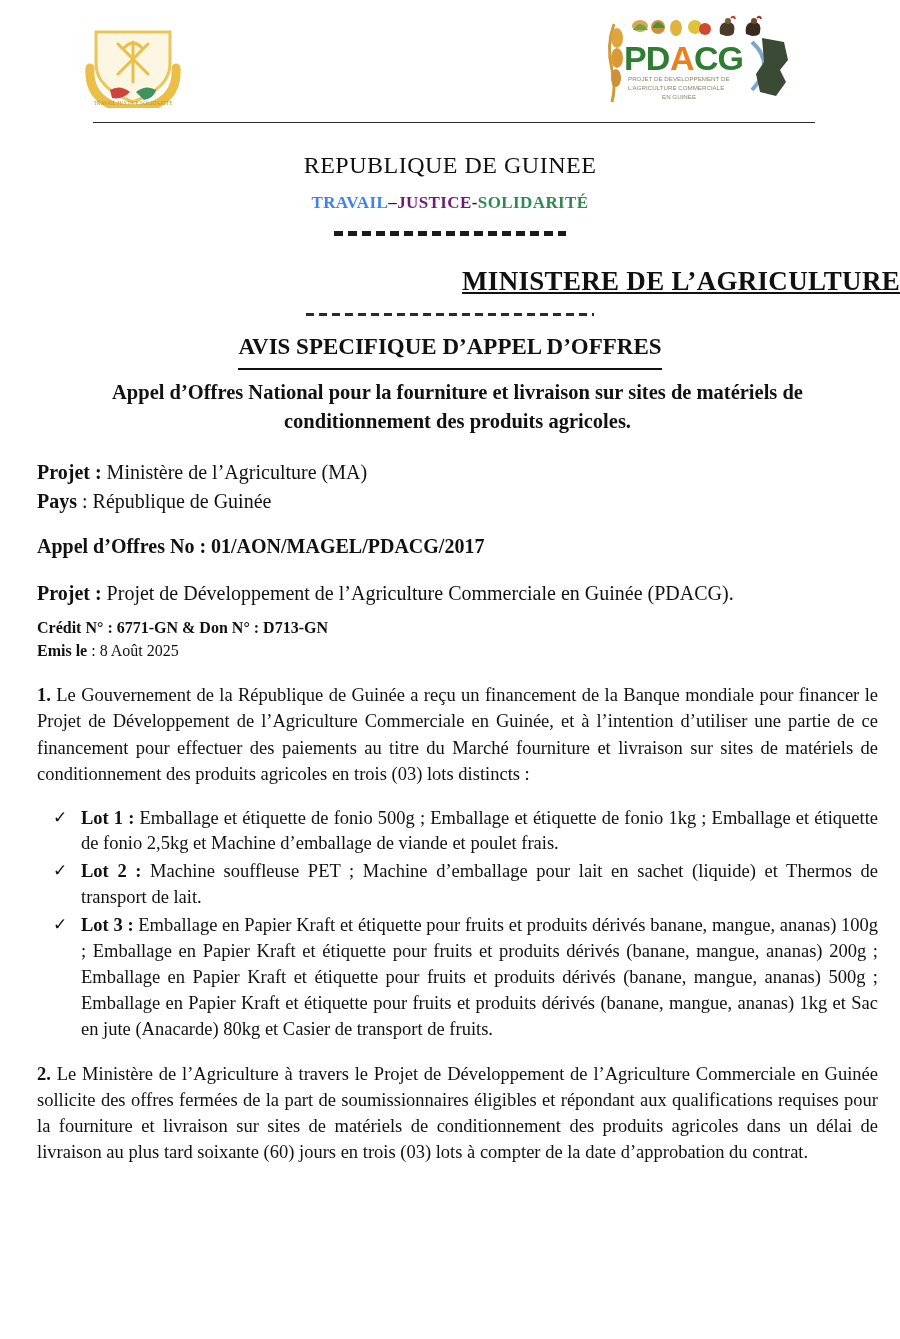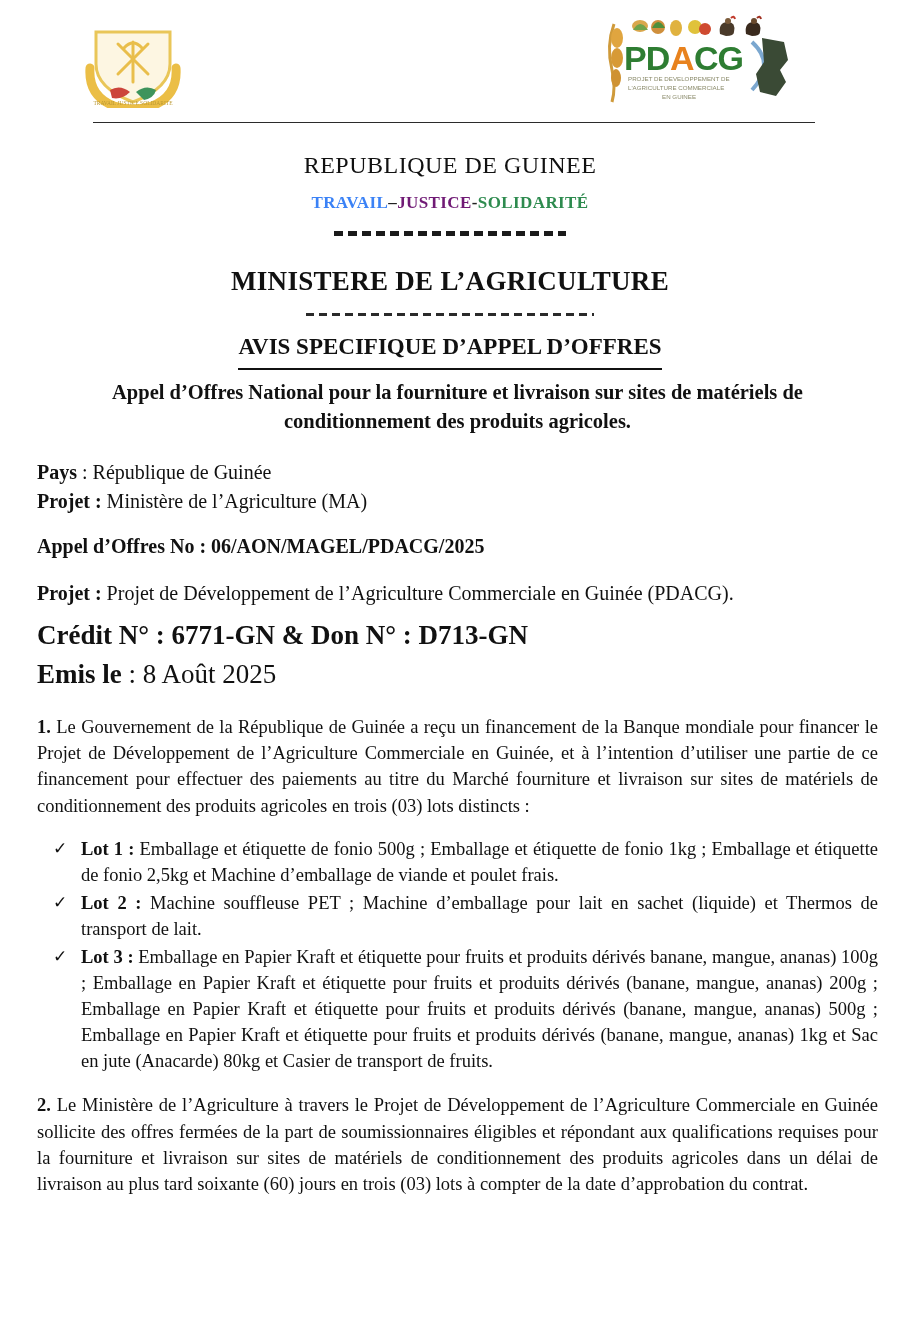--- a/index.html
+++ b/index.html
@@ -80,24 +80,25 @@
     margin-top: 16px;
     width: 288px;
     height: 3px;
     background-image: repeating-linear-gradient(to right,
       #2a2a2a 0px, #2a2a2a 8px, rgba(0,0,0,0) 8px, rgba(0,0,0,0) 13px);
   }
 
   .ministry {
     margin: 0;
     padding-top: 30px;
-    text-align: center;
+    text-align: right;
     font-size: 27px;
     font-weight: bold;
     letter-spacing: .3px;
+    text-decoration: underline;
   }
   .avis {
     margin: 0;
     padding-top: 18px;
     text-align: center;
     font-size: 23px;
     font-weight: bold;
   }
   .avis span {
     border-bottom: 2.2px solid #111;
@@ -125,21 +126,21 @@
   .field-line b { font-weight: bold; }
 
   .field-justified {
     font-size: 20px;
     line-height: 1.45;
     text-align: justify;
     text-justify: inter-word;
     margin-top: 18px;
   }
   .field-tight {
-    font-size: 27px;
+    font-size: 16px;
     line-height: 1.45;
     font-weight: bold;
   }
   .field-tight .reg { font-weight: normal; }
 
   .para {
     margin-top: 20px;
     font-size: 18.5px;
     line-height: 1.42;
     text-align: justify;
@@ -264,28 +265,28 @@
 <h3 class="avis">
   <span>AVIS SPECIFIQUE D’APPEL D’OFFRES</span>
 </h3>
 
 <div class="doc-body">
 
   <p class="lead-title">Appel d’Offres National pour la fourniture et livraison sur sites de matériels de conditionnement des produits agricoles.</p>
 
   <div class="field-block">
     <div class="field-line">
+      <b>Projet :</b><span> Ministère de l’Agriculture (MA)</span>
+    </div>
+    <div class="field-line">
       <b>Pays</b><span> : République de Guinée</span>
     </div>
-    <div class="field-line">
-      <b>Projet :</b><span> Ministère de l’Agriculture (MA)</span>
-    </div>
-  </div>
-
-  <div class="field-line" style="margin-top:16px;font-weight:bold">Appel d’Offres No : 06/AON/MAGEL/PDACG/2025</div>
+  </div>
+
+  <div class="field-line" style="margin-top:16px;font-weight:bold">Appel d’Offres No : 01/AON/MAGEL/PDACG/2017</div>
 
   <div class="field-justified">
     <b>Projet :</b><span> Projet de Développement de l’Agriculture Commerciale en Guinée (PDACG).</span>
   </div>
 
   <div class="field-tight" style="margin-top:8px">Crédit N° : 6771-GN &amp; Don N° : D713-GN</div>
 
   <div class="field-tight">
     <span>Emis le</span><span class="reg"> : 8 Août 2025</span>
   </div>

